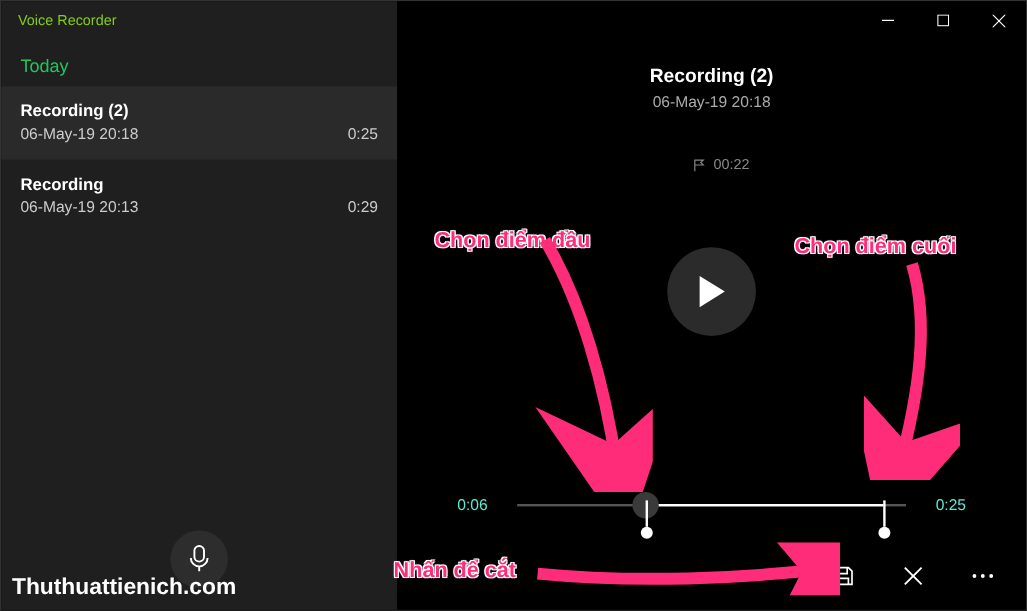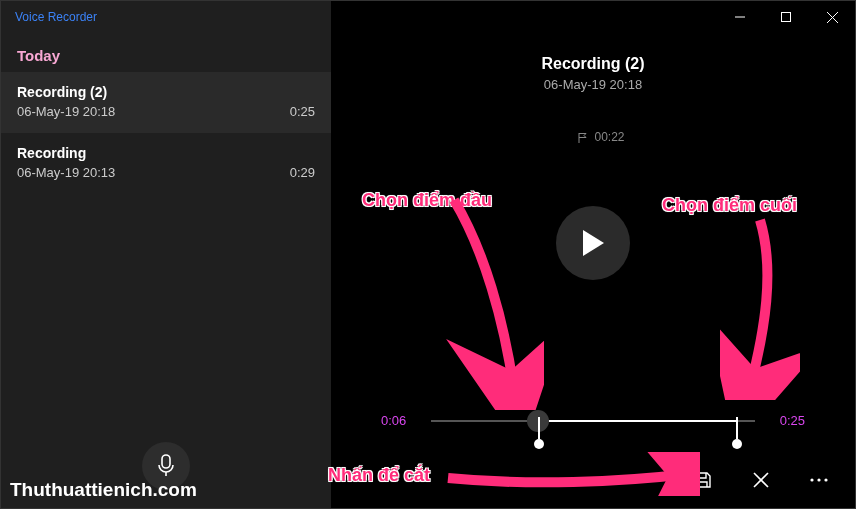--- a/index.html
+++ b/index.html
@@ -26,27 +26,27 @@
     display: flex;
     flex-direction: column;
     position: relative;
   }
   .titlebar-left {
     height: 32px;
     display: flex;
     align-items: center;
     padding: 0 14px;
     font-size: 12px;
-    color: #3b82f6;
+    color: #84cc16;
   }
   .section-header {
     padding: 14px 16px 8px;
     font-size: 15px;
-    font-weight: 700;
-    color: #f9a8d4;
+    font-weight: 400;
+    color: #22c55e;
   }
   .recording-item {
     padding: 12px 16px 14px;
     cursor: pointer;
   }
   .recording-item.selected { background: #2a2a2a; }
   .recording-title {
     font-size: 14px;
     font-weight: 600;
     color: #fff;
@@ -138,21 +138,21 @@
     bottom: 80px;
     left: 0;
     right: 0;
     padding: 0 50px;
   }
   .trim-row {
     display: flex;
     align-items: center;
     gap: 16px;
   }
-  .time-label { font-size: 13px; color: #d946ef; width: 34px; }
+  .time-label { font-size: 13px; color: #5eead4; width: 34px; }
   .time-label.right { text-align: right; }
   .track {
     flex: 1;
     height: 2px;
     background: #555;
     position: relative;
   }
   .track-active {
     position: absolute;
     top: 0; bottom: 0;

